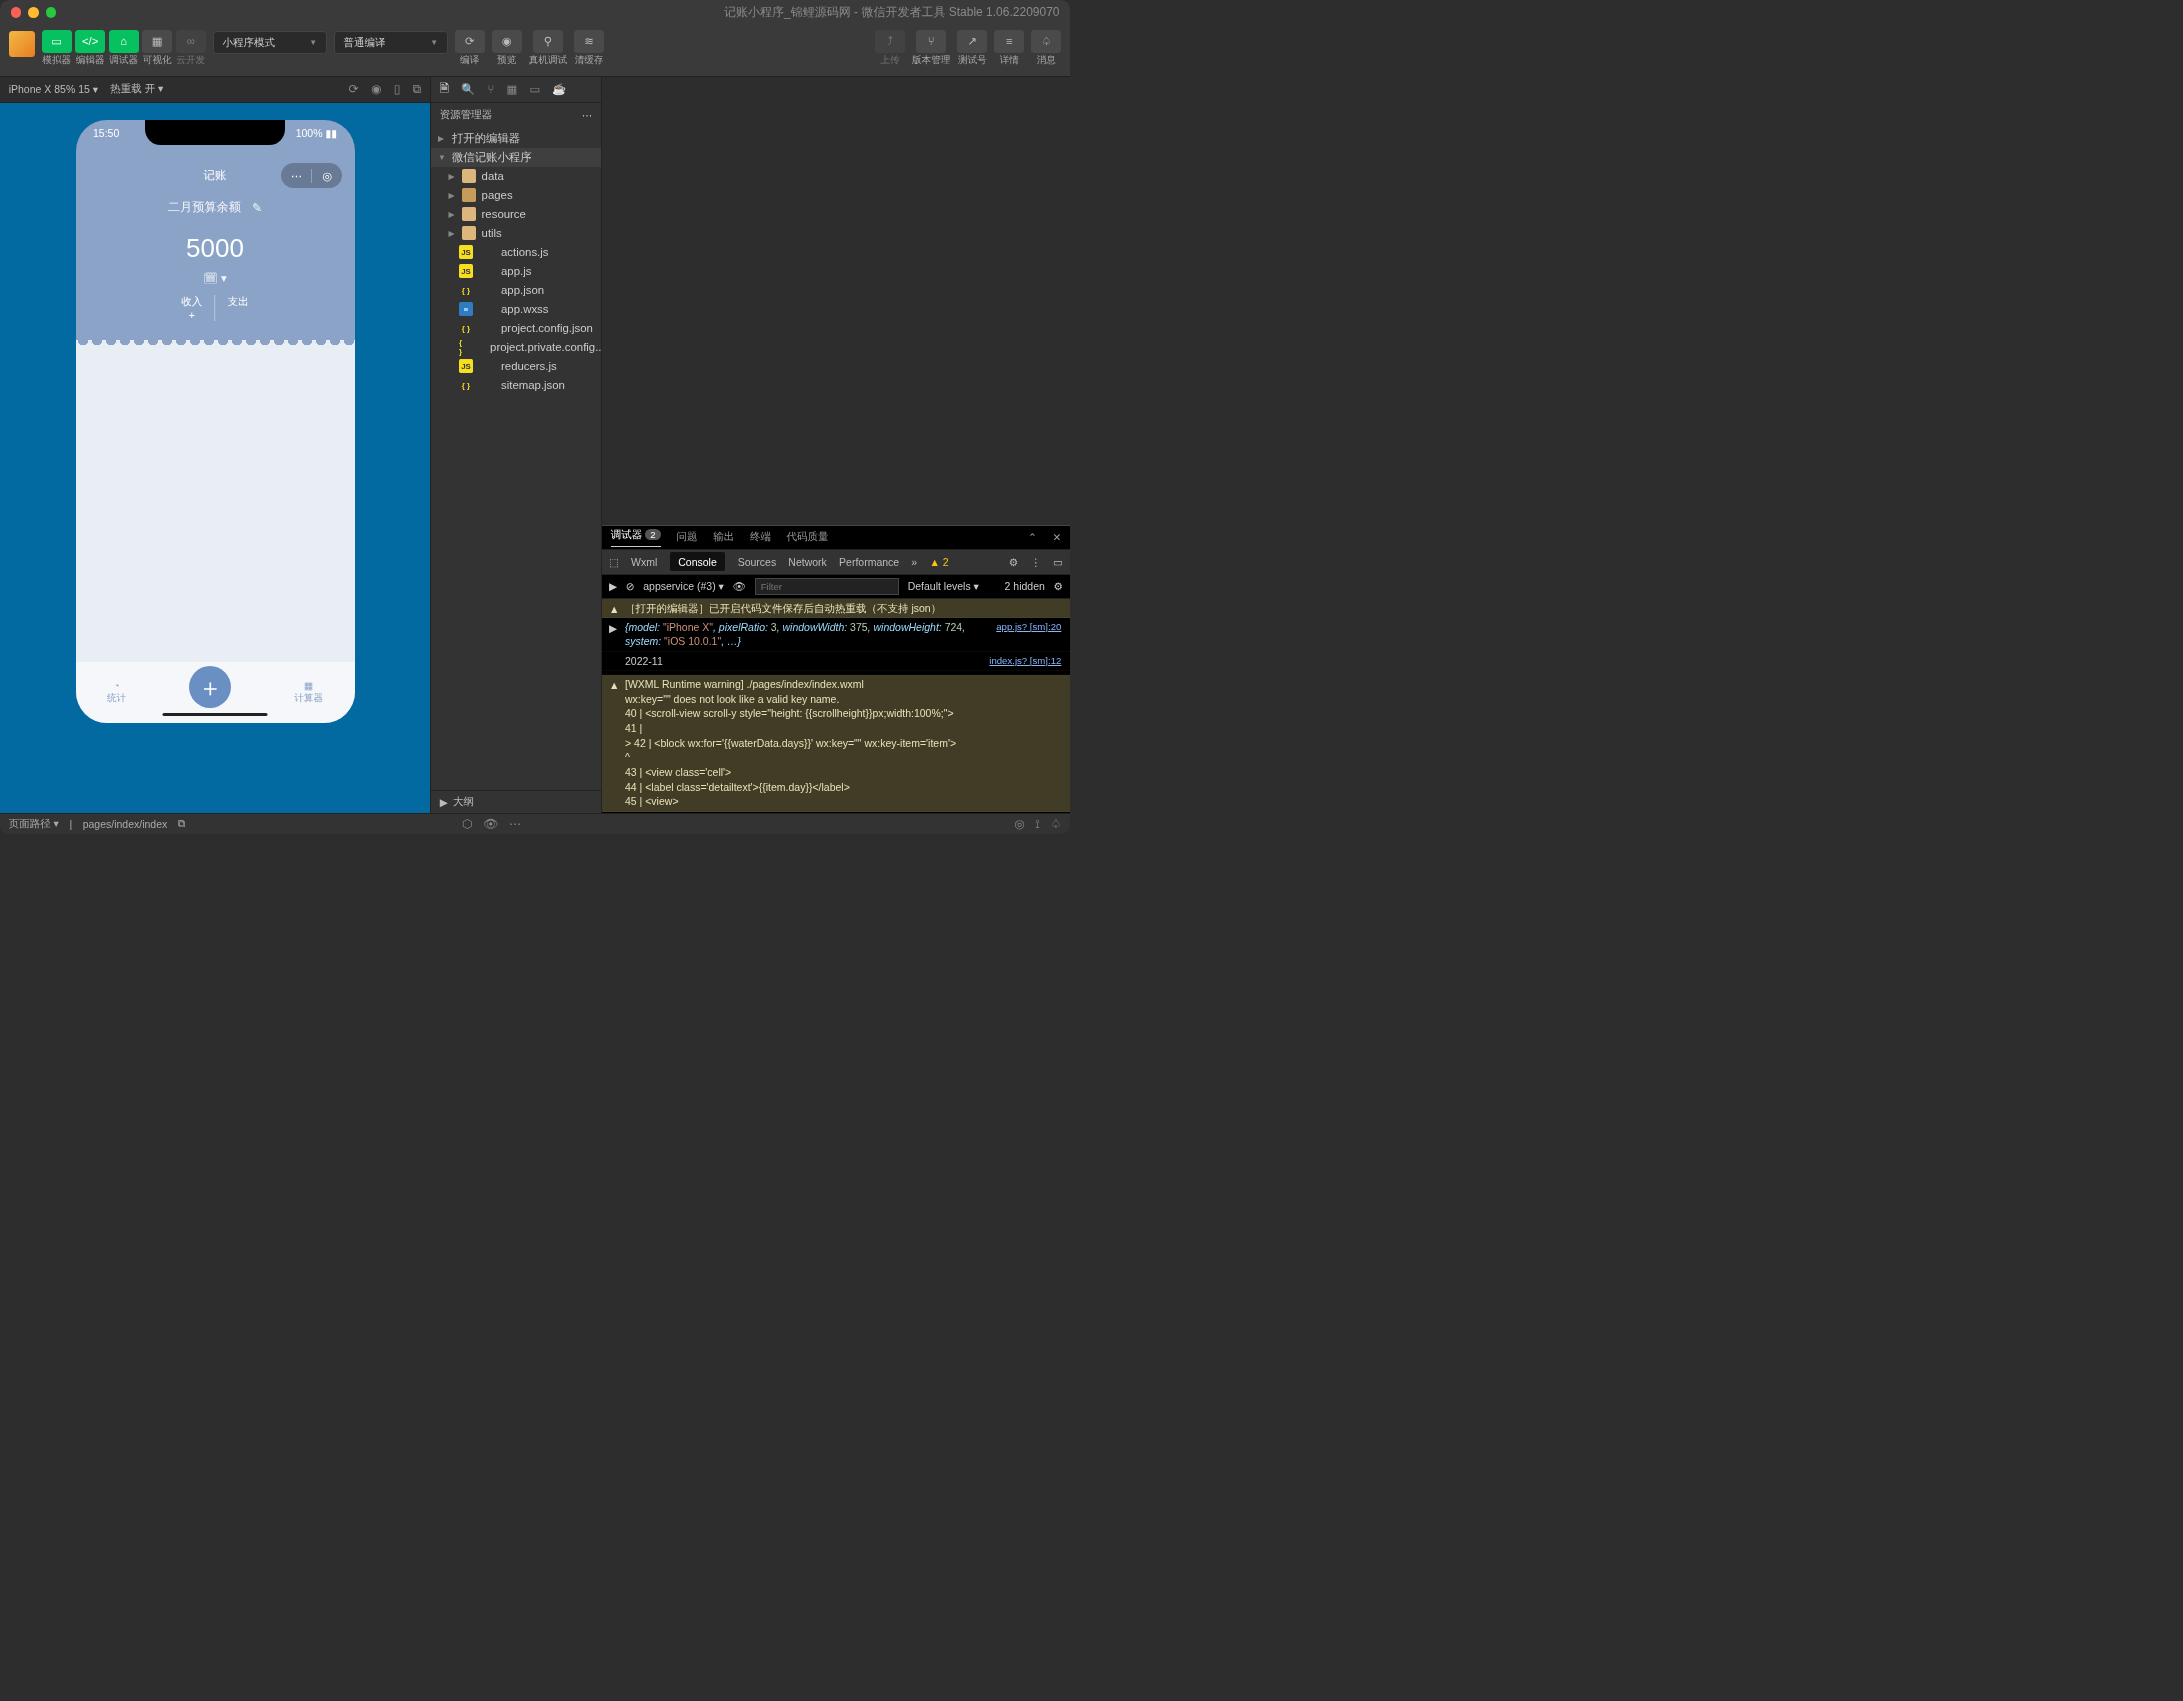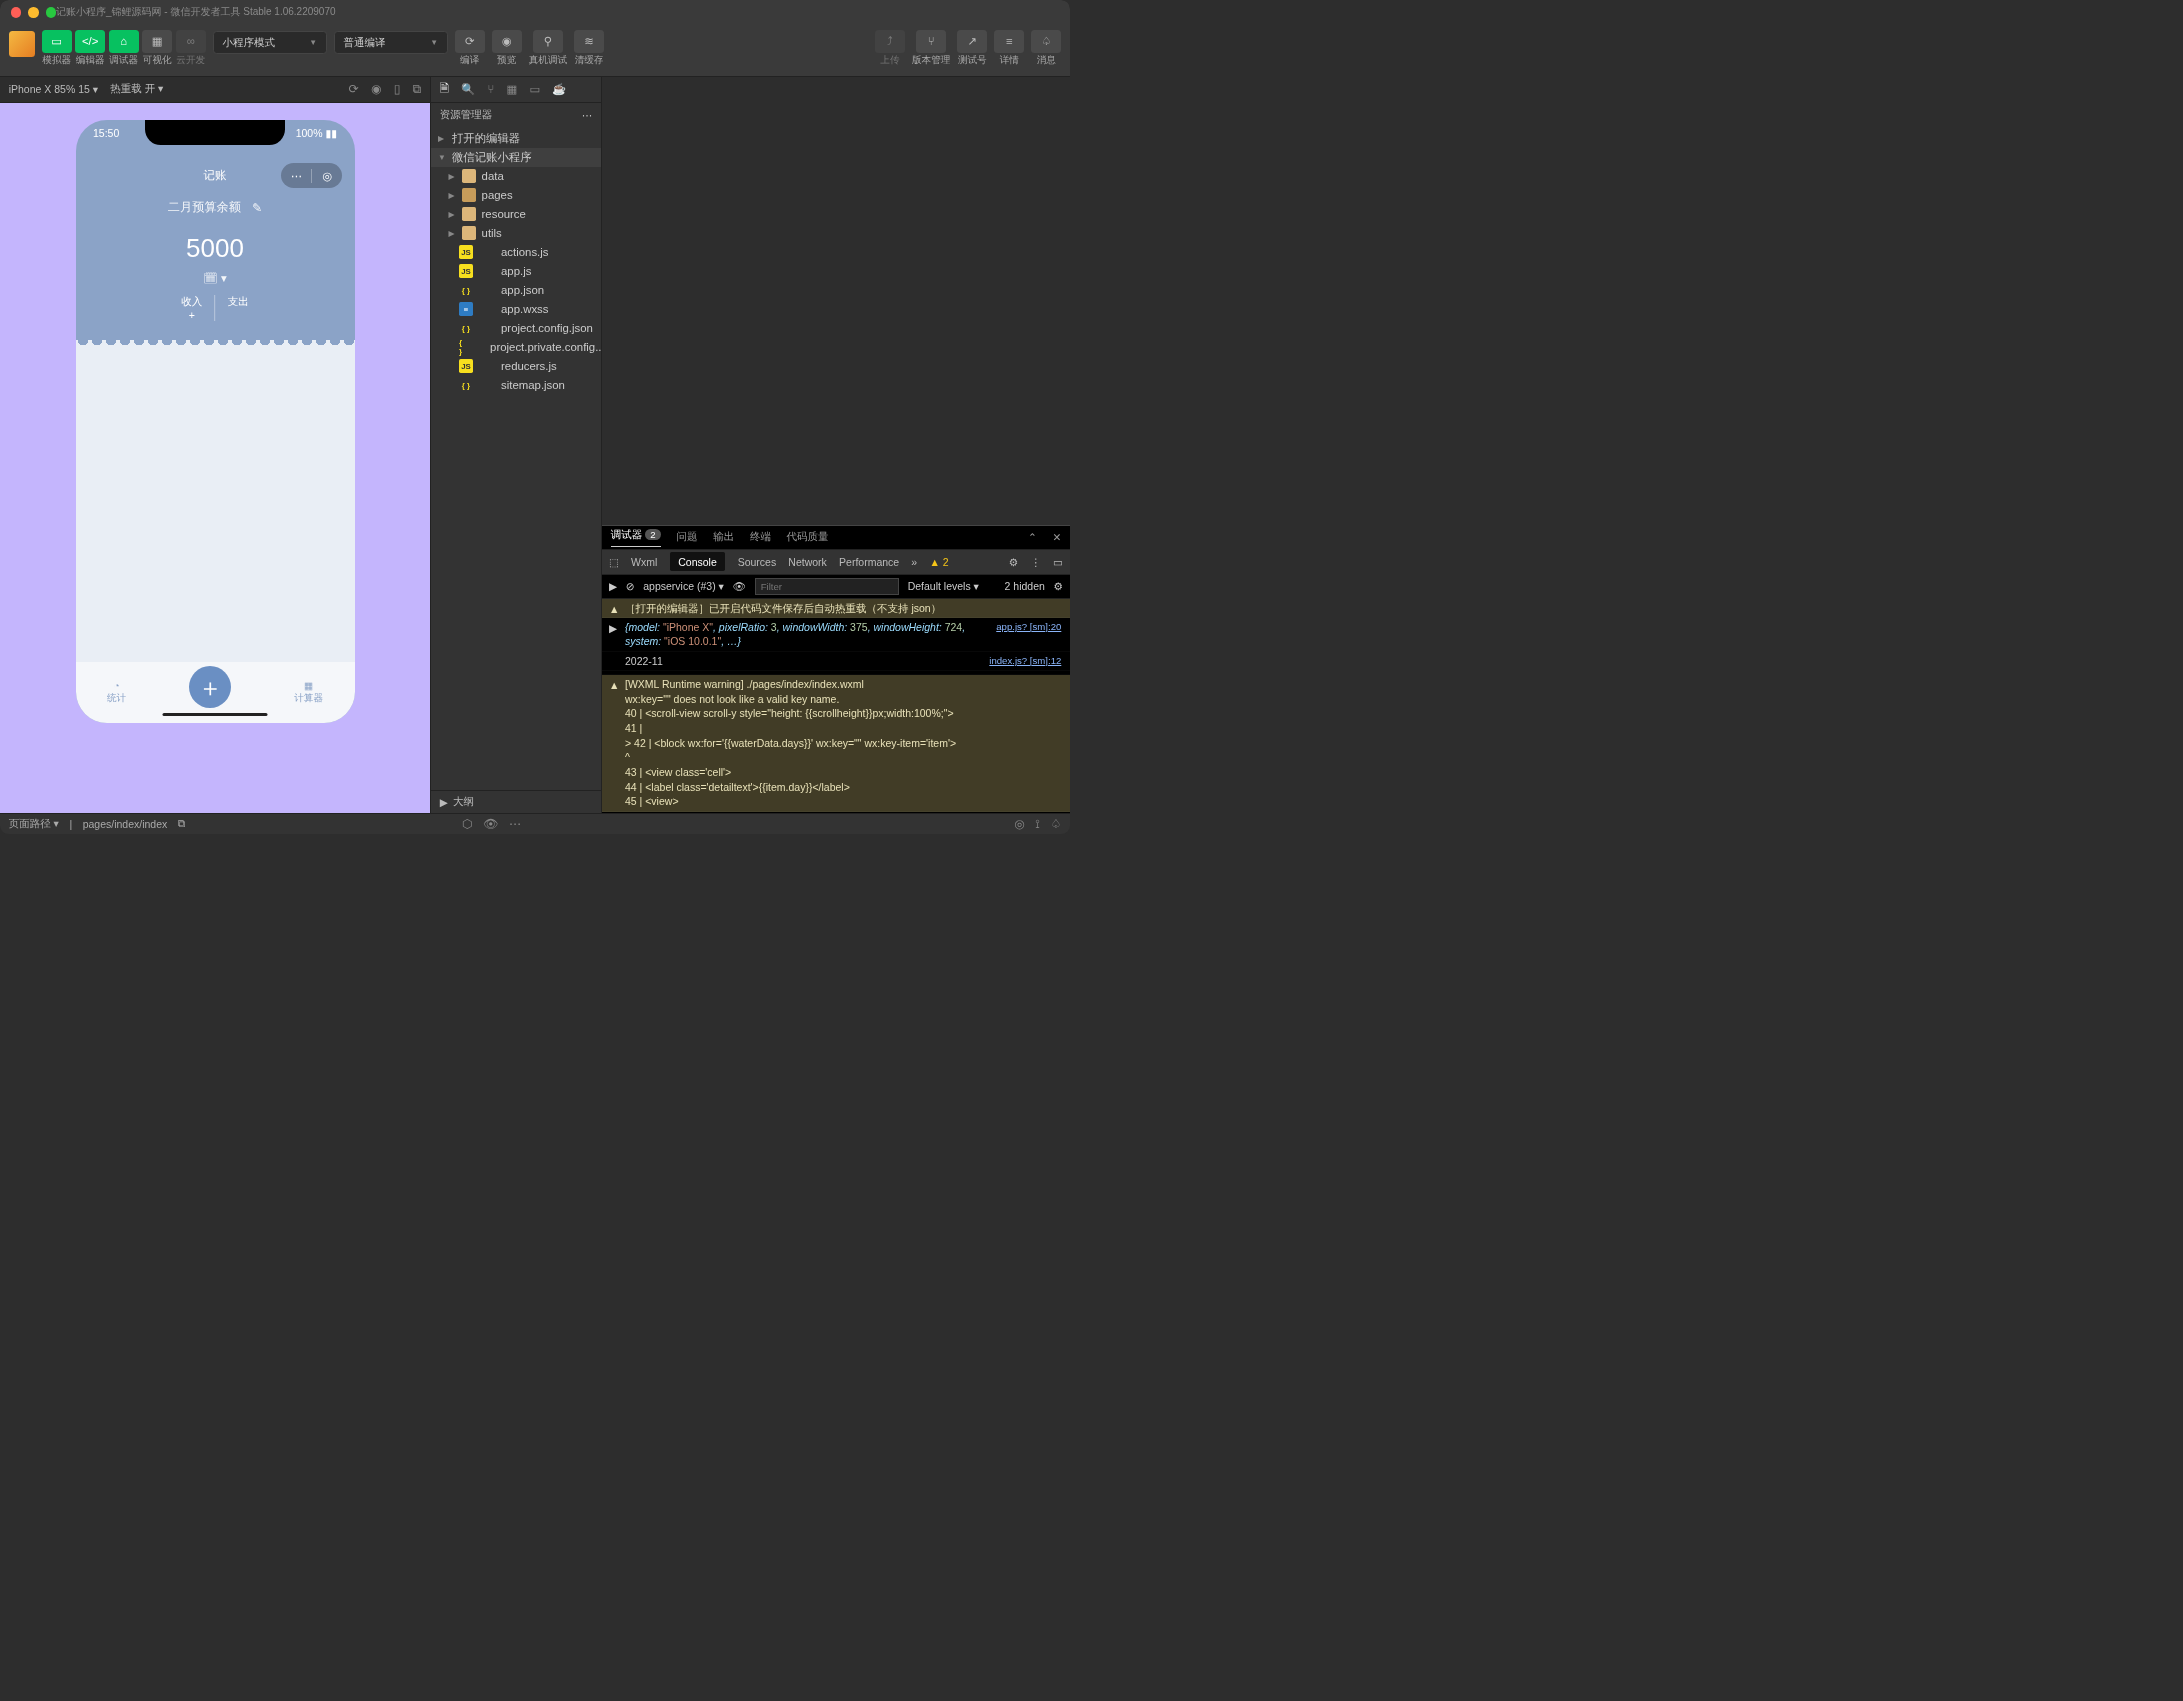--- a/index.html
+++ b/index.html
@@ -5,21 +5,21 @@
 * { margin: 0; padding: 0; box-sizing: border-box; font-family: -apple-system, "PingFang SC", "Microsoft YaHei", sans-serif; }
 body { background: #2d2d2d; color: #ccc; font-size: 11.4px; width: 1070px; height: 834px; overflow: hidden; border-radius: 8.7px; }
 
 
 .titlebar { height: 24.5px; background: #3a3a3a; display: flex; align-items: center; padding: 0 10.5px; border-top-left-radius: 8.7px; border-top-right-radius: 8.7px; }
 .traffic { display: flex; gap: 7px; }
 .traffic span { width: 10.5px; height: 10.5px; border-radius: 50%; display: inline-block; }
 .t-close { background: #ff5f57; }
 .t-min { background: #febc2e; }
 .t-max { background: #28c840; }
-.title { flex: 1; text-align: left; color: #8a8a8a; font-size: 10px; }
+.title { flex: 1; text-align: right; color: #8a8a8a; font-size: 12px; }
 
 
 .toolbar { height: 52px; background: #3a3a3a; display: flex; align-items: flex-start; padding: 5.2px 8.7px 0; gap: 7px; border-bottom: 0.9px solid #222; }
 .avatar { width: 26px; height: 26px; background: linear-gradient(135deg,#f4b942,#e67e22); border-radius: 3.5px; margin-top: 1.7px; }
 .tbtn-group { display: flex; gap: 3.5px; }
 .tbtn { display: flex; flex-direction: column; align-items: center; gap: 1.7px; }
 .tbtn .ic { width: 30px; height: 23px; border-radius: 3.5px; display: flex; align-items: center; justify-content: center; color: #fff; }
 .tbtn .lbl { font-size: 9.6px; color: #aaa; }
 .green { background: #07c160; }
 .grey { background: #4a4a4a; color: #bbb !important; }
@@ -33,21 +33,21 @@
 .dim { opacity: 0.5; }
 
 
 .main { display: flex; height: calc(100% - 77px - 21px); }
 
 
 .sim-panel { width: 431px; background: #2d2d2d; display: flex; flex-direction: column; border-right: 0.9px solid #222; }
 .sim-bar { height: 26px; display: flex; align-items: center; padding: 0 8.7px; gap: 12.2px; font-size: 10.5px; color: #bbb; border-bottom: 0.9px solid #222; }
 .sim-bar .sp { flex: 1; }
 .sim-bar .ic { color: #888; font-size: 12.2px; }
-.sim-body { flex: 1; display: flex; align-items: flex-start; justify-content: center; padding-top: 17.5px; background: #c4b5fd; }
+.sim-body { flex: 1; display: flex; align-items: flex-start; justify-content: center; padding-top: 17.5px; background: #0369a1; }
 
 
 .phone { width: 279px; height: 603px; background: #8ba3c7; border-radius: 31px; position: relative; overflow: hidden; }
 .notch { position: absolute; top: 0; left: 50%; transform: translateX(-50%); width: 140px; height: 24.5px; background: #000; border-radius: 0 0 15.7px 15.7px; }
 .status-bar { position: absolute; top: 7px; left: 0; right: 0; display: flex; justify-content: space-between; padding: 0 17.5px; font-size: 10.5px; color: #fff; font-weight: 500; }
 .app-nav { position: absolute; top: 38px; left: 0; right: 0; height: 35px; display: flex; align-items: center; justify-content: center; color: #fff; }
 .app-nav .capsule { position: absolute; right: 12.2px; width: 61px; height: 24.5px; background: rgba(0,0,0,0.25); border-radius: 14px; display: flex; align-items: center; }
 .capsule .half { flex: 1; display: flex; align-items: center; justify-content: center; color: #fff; }
 .capsule .div { width: 0.9px; height: 14px; background: rgba(255,255,255,0.3); }
 .budget { position: absolute; top: 79px; left: 0; right: 0; text-align: center; color: #fff; }

